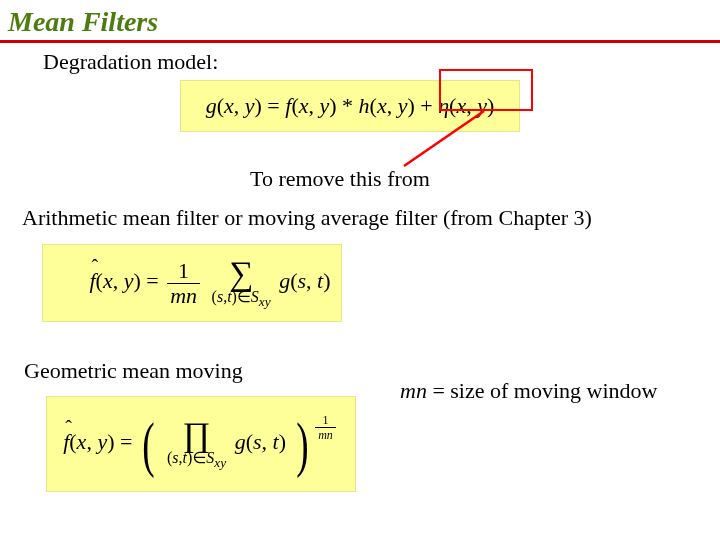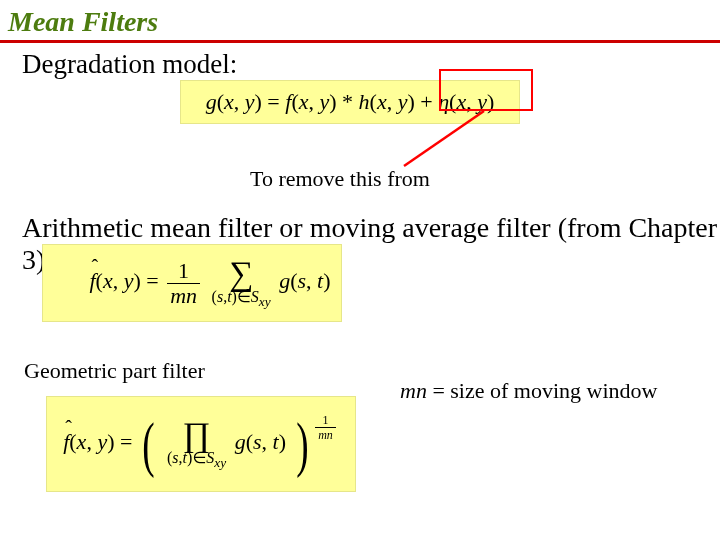--- a/index.html
+++ b/index.html
@@ -17,38 +17,39 @@
     font-style: italic;
     color: #4d7c0f;
     padding: 6px 8px 2px 8px;
   }
   .title-underline {
     height: 3px;
     background: #cc0000;
     margin: 0 0 6px 0;
   }
   .text {
-    font-size: 27px;
+    font-size: 22px;
     color: #000;
     padding: 0 22px;
+    margin-left: 21px;
   }
   .eq-box {
     position: absolute;
     background: #ffff99;
     border: 1px solid #e6e68a;
     display: flex;
     align-items: center;
     justify-content: center;
     overflow: visible;
   }
   .eq1 {
     left: 180px;
     top: 80px;
     width: 340px;
-    height: 44px;
+    height: 52px;
   }
   .callout-box {
     position: absolute;
     left: 439px;
     top: 69px;
     width: 94px;
     height: 42px;
     border: 2px solid #ff0000;
   }
   .callout-line {
@@ -61,22 +62,22 @@
   }
   .remove-text {
     position: absolute;
     left: 250px;
     top: 166px;
     font-size: 22px;
   }
   .arith-text {
     position: absolute;
     left: 22px;
-    top: 212px;
-    font-size: 28px;
+    top: 205px;
+    font-size: 22px;
     font-family: Liberation Serif, serif;
   }
   .eq2 {
     left: 42px;
     top: 244px;
     width: 300px;
     height: 78px;
   }
   .geom-text {
     position: absolute;
@@ -180,21 +181,21 @@
       <span class="den it">mn</span>
     </span>
     <span class="bigop">
       <span class="sym">∑</span>
       <span class="sub">(<span class="it">s</span>,<span class="it">t</span>)∈<span class="it">S<sub>xy</sub></span></span>
     </span>
     <span class="it">g</span>(<span class="it">s</span>, <span class="it">t</span>)
   </span>
 </div>
 
-<div class="geom-text">Geometric part filter</div>
+<div class="geom-text">Geometric mean moving</div>
 
 <div class="mn-text">
   <span class="ital">mn</span><span> = size of moving window</span>
 </div>
 
 <div class="eq-box eq3">
   <span class="math" style="font-size:22px;">
     <span class="hat"><span class="it">f</span></span>(<span class="it">x</span>, <span class="it">y</span>) =
     <span class="paren-l">(</span>
     <span class="bigop">

